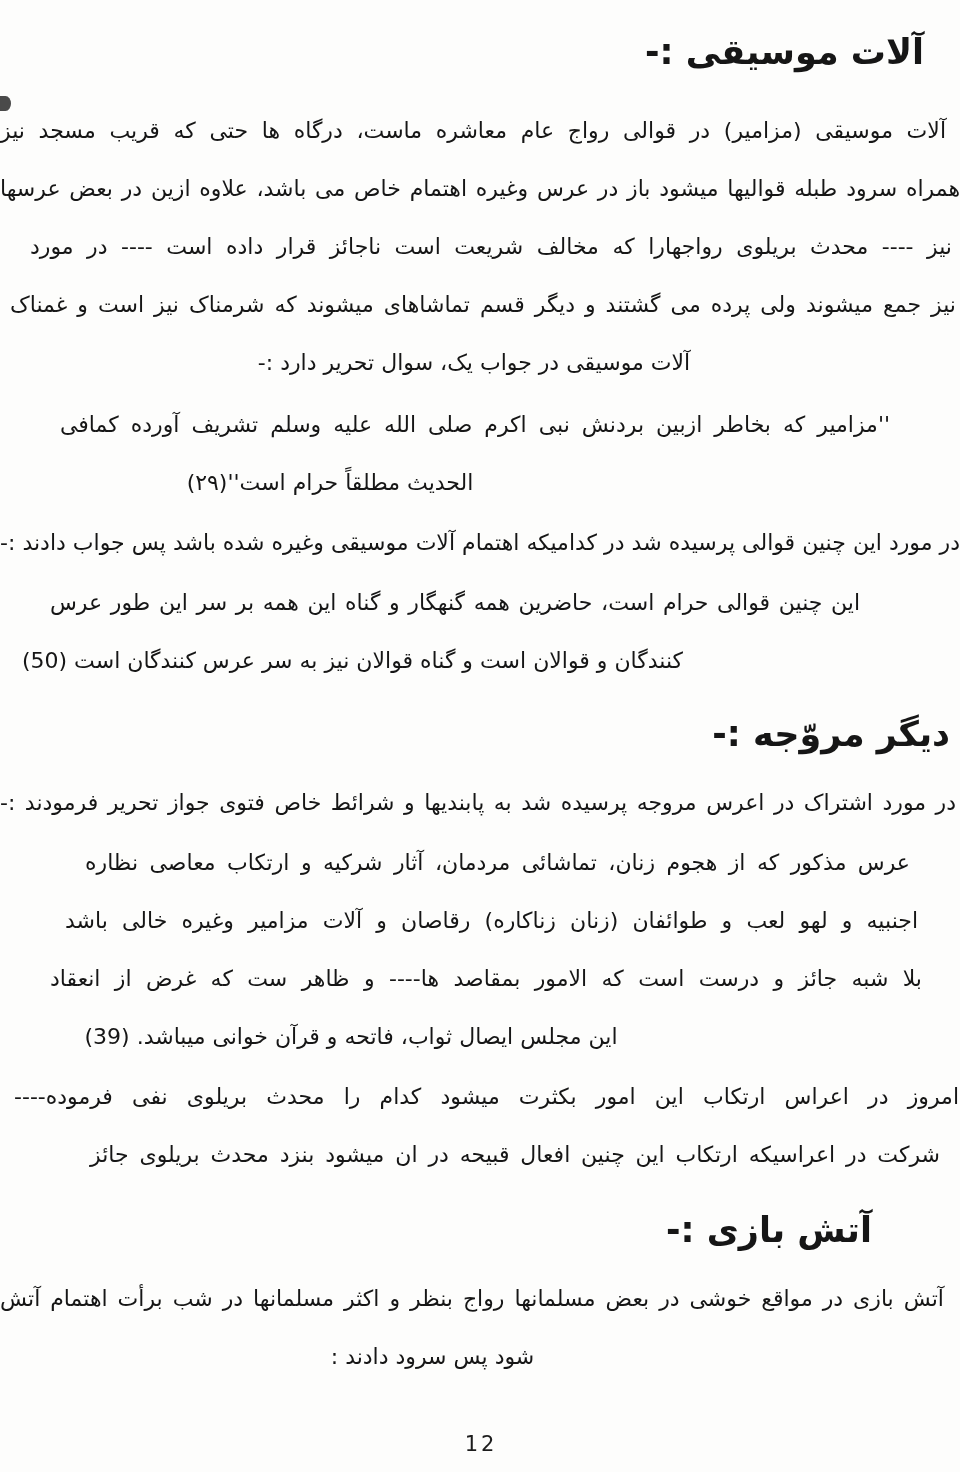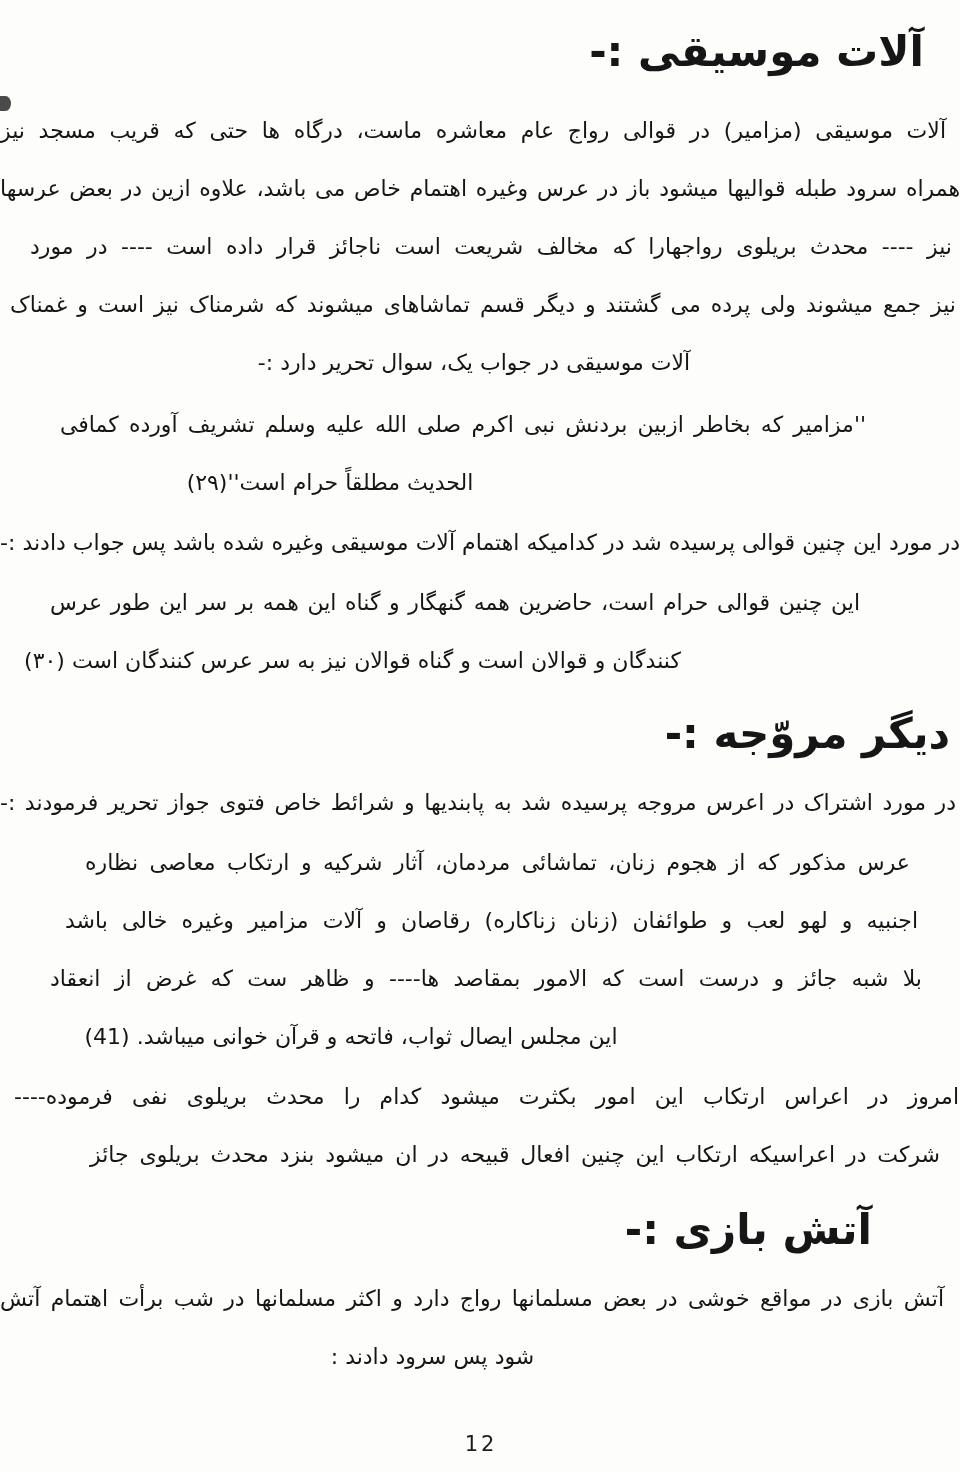--- a/index.html
+++ b/index.html
@@ -12,21 +12,21 @@
     position:relative;
     width:960px;height:1472px;
     background:#fdfdfc;
     color:#161616;
     direction:rtl;
     overflow:hidden;
     padding-top:10px;
     box-sizing:border-box;
   }
   .heading{
-    font-size:42px;
+    font-size:35px;
     font-weight:bold;
     line-height:84px;
     height:84px;
     text-align:right;
     white-space:nowrap;
     overflow:hidden;
   }
   .h1{padding-right:36px;}
   .h2{padding-right:10px;height:76px;line-height:76px;margin-top:6px;}
   .h3{padding-right:88px;height:80px;line-height:80px;margin-top:6px;}
@@ -41,21 +41,21 @@
     text-align:justify;
     text-align-last:justify;
     text-justify:inter-word;
   }
   .nw{white-space:nowrap;text-align:center;}
   
   .s1l1{padding-right:14px;}
   .s1l3{padding-left:10px;padding-right:4px;}
   .s1l4{padding-left:30px;padding-right:8px;}
   .s1l5{padding-right:12px;}
-  .s2l1{padding-right:94px;padding-left:60px;}
+  .s2l1{padding-right:70px;padding-left:60px;}
   .s2l2{padding-right:300px;}
   .s4l1{padding-right:100px;padding-left:50px;}
   .s4l2{padding-right:255px;}
   .s6l1{padding-right:4px;}
   .s7l1{padding-right:50px;padding-left:85px;}
   .s7l2{padding-right:42px;padding-left:65px;}
   .s7l3{padding-right:38px;padding-left:50px;}
   .s7l4{padding-right:258px;}
   .s8l1{padding-right:1px;padding-left:14px;}
   .s8l2{padding-right:20px;padding-left:90px;}
@@ -104,43 +104,43 @@
     <div class="line j s2l1">''مزامیر که بخاطر ازبین بردنش نبی اکرم صلی الله علیه وسلم تشریف آورده کمافی</div>
     <div class="line nw s2l2">الحدیث مطلقاً حرام است''(٢٩)</div>
   </div>
 
   <div class="mt2">
     <div class="line j">در مورد این چنین قوالی پرسیده شد در کدامیکه اهتمام آلات موسیقی وغیره شده باشد پس جواب دادند :-</div>
   </div>
 
   <div class="mt2">
     <div class="line j s4l1">این چنین قوالی حرام است، حاضرین همه گنهگار و گناه این همه بر سر این طور عرس</div>
-    <div class="line nw s4l2">کنندگان و قوالان است و گناه قوالان نیز به سر عرس کنندگان است (٣٠)</div>
+    <div class="line nw s4l2">کنندگان و قوالان است و گناه قوالان نیز به سر عرس کنندگان است (50)</div>
   </div>
 
   <div class="heading h2">دیگر مروّجه :-</div>
 
   <div class="mt2">
     <div class="line j s6l1">در مورد اشتراک در اعرس مروجه پرسیده شد به پابندیها و شرائط خاص فتوی جواز تحریر فرمودند :-</div>
   </div>
 
   <div class="mt2">
     <div class="line j s7l1">عرس مذکور که از هجوم زنان، تماشائی مردمان، آثار شرکیه و ارتکاب معاصی نظاره</div>
     <div class="line j s7l2">اجنبیه و لهو لعب و طوائفان (زنان زناکاره) رقاصان و آلات مزامیر وغیره خالی باشد</div>
     <div class="line j s7l3">بلا شبه جائز و درست است که الامور بمقاصد ها---- و ظاهر ست که غرض از انعقاد</div>
-    <div class="line nw s7l4">این مجلس ایصال ثواب، فاتحه و قرآن خوانی میباشد. (41)</div>
+    <div class="line nw s7l4">این مجلس ایصال ثواب، فاتحه و قرآن خوانی میباشد. (39)</div>
   </div>
 
   <div class="mt2">
     <div class="line j s8l1">امروز در اعراس ارتکاب این امور بکثرت میشود کدام را محدث بریلوی نفی فرموده----</div>
     <div class="line j s8l2">شرکت در اعراسیکه ارتکاب این چنین افعال قبیحه در ان میشود بنزد محدث بریلوی جائز نیست.</div>
   </div>
 
   <div class="heading h3">آتش بازی :-</div>
 
   <div>
-    <div class="line j s10l1">آتش بازی در مواقع خوشی در بعض مسلمانها رواج دارد و اکثر مسلمانها در شب برأت اهتمام آتش</div>
+    <div class="line j s10l1">آتش بازی در مواقع خوشی در بعض مسلمانها رواج بنظر و اکثر مسلمانها در شب برأت اهتمام آتش</div>
     <div class="line nw s10l3">شود پس سرود دادند :</div>
   </div>
 
   <div class="page-number">12</div>
 
 </div>
 
 </body></html>

